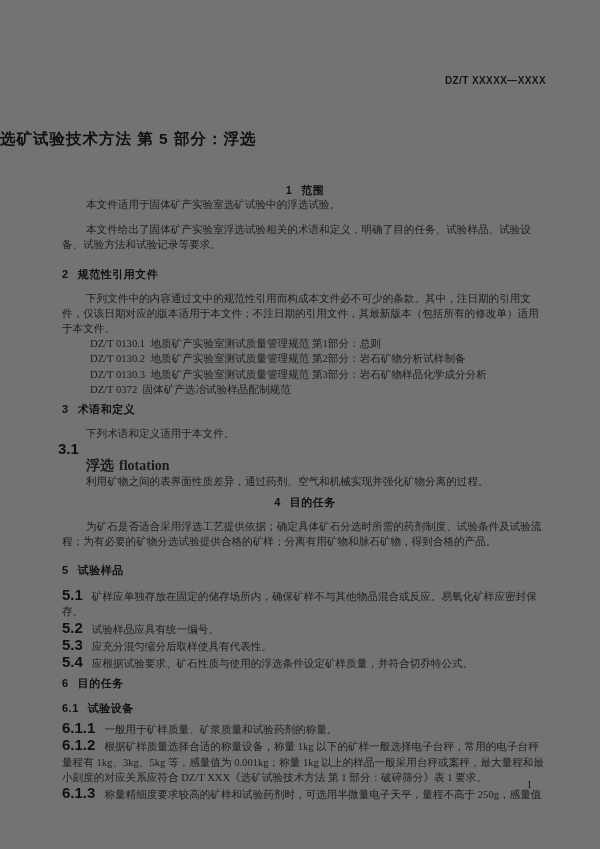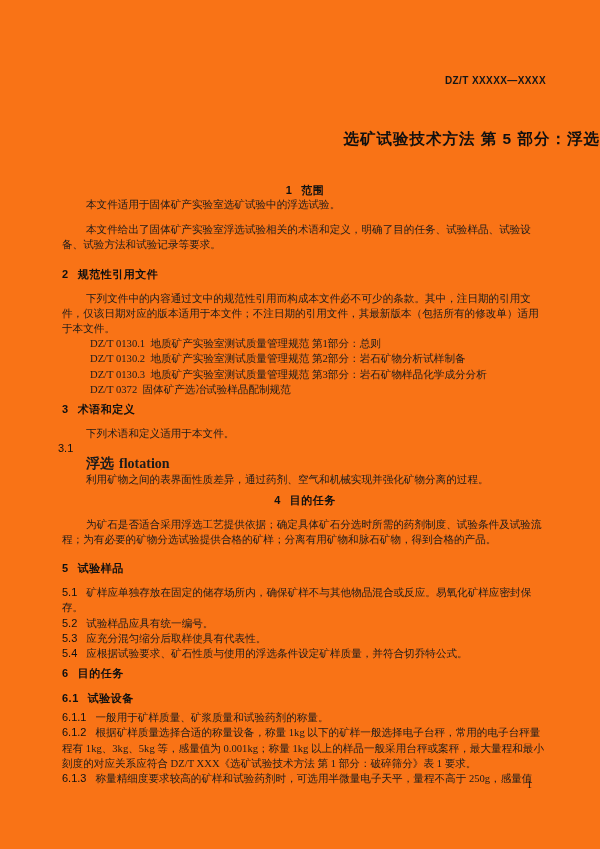--- a/index.html
+++ b/index.html
@@ -1,32 +1,32 @@
 <!DOCTYPE html>
 <html><head>
 <meta charset="utf-8">
 <style>
   html,body{margin:0;padding:0;background:#ffffff;}
   .page{
     position:relative;
     width:600px;height:849px;
-    background:#f97316;
+    background:#737373;
     color:#1b1b1b;
     font-family:"Liberation Serif","DejaVu Serif",serif;
     overflow:hidden;
   }
   .doc-ref{
     position:absolute;top:75px;right:54px;
     font-family:"Liberation Sans","DejaVu Sans",sans-serif;
     font-weight:bold;font-size:10px;letter-spacing:0.4px;
     color:#161616;
   }
   .doc-title{
     position:absolute;top:129px;left:0;right:0;
-    text-align:right;
+    text-align:left;
     font-family:"Liberation Sans","DejaVu Sans",sans-serif;
     font-weight:bold;font-size:15.5px;letter-spacing:1px;
     color:#101010;
   }
   .content{
     position:absolute;top:177px;left:62px;width:486px;
     font-size:10.6px;line-height:15.2px;
   }
   .content p{margin:0;white-space:pre-wrap;}
   .sec-heading{
@@ -37,21 +37,21 @@
   }
   .sec-heading .sec-num{margin-right:9px;}
   .mt6{margin-top:6px!important;text-align:center;}  .mt14{margin-top:14px!important;}
   .mt5{margin-top:5px!important;}  .mt11{margin-top:11px!important;}
   .after-heading{margin-top:10px!important;}
   .after-subheading{margin-top:5px!important;}
   .indent{text-indent:24px;}
   .ref-item{margin-left:28px!important;}
   .clause .clause-num{
     font-family:"Liberation Sans","DejaVu Sans",sans-serif;
-    font-weight:normal;font-size:11px;margin-right:9px;color:#101010;
+    font-weight:bold;font-size:15px;margin-right:9px;color:#101010;
   }
   .term-clause-num{margin-left:-4px;}
   .term-line{text-indent:24px;font-weight:bold;
     font-family:"Liberation Sans","DejaVu Sans",sans-serif;font-size:14px;}
   .term-en{margin-left:5px;font-family:"Liberation Serif","DejaVu Serif",serif;font-weight:bold;}
   .page-number{
     position:absolute;top:779px;right:68px;
     font-size:10.5px;color:#161616;
   }
 </style>

